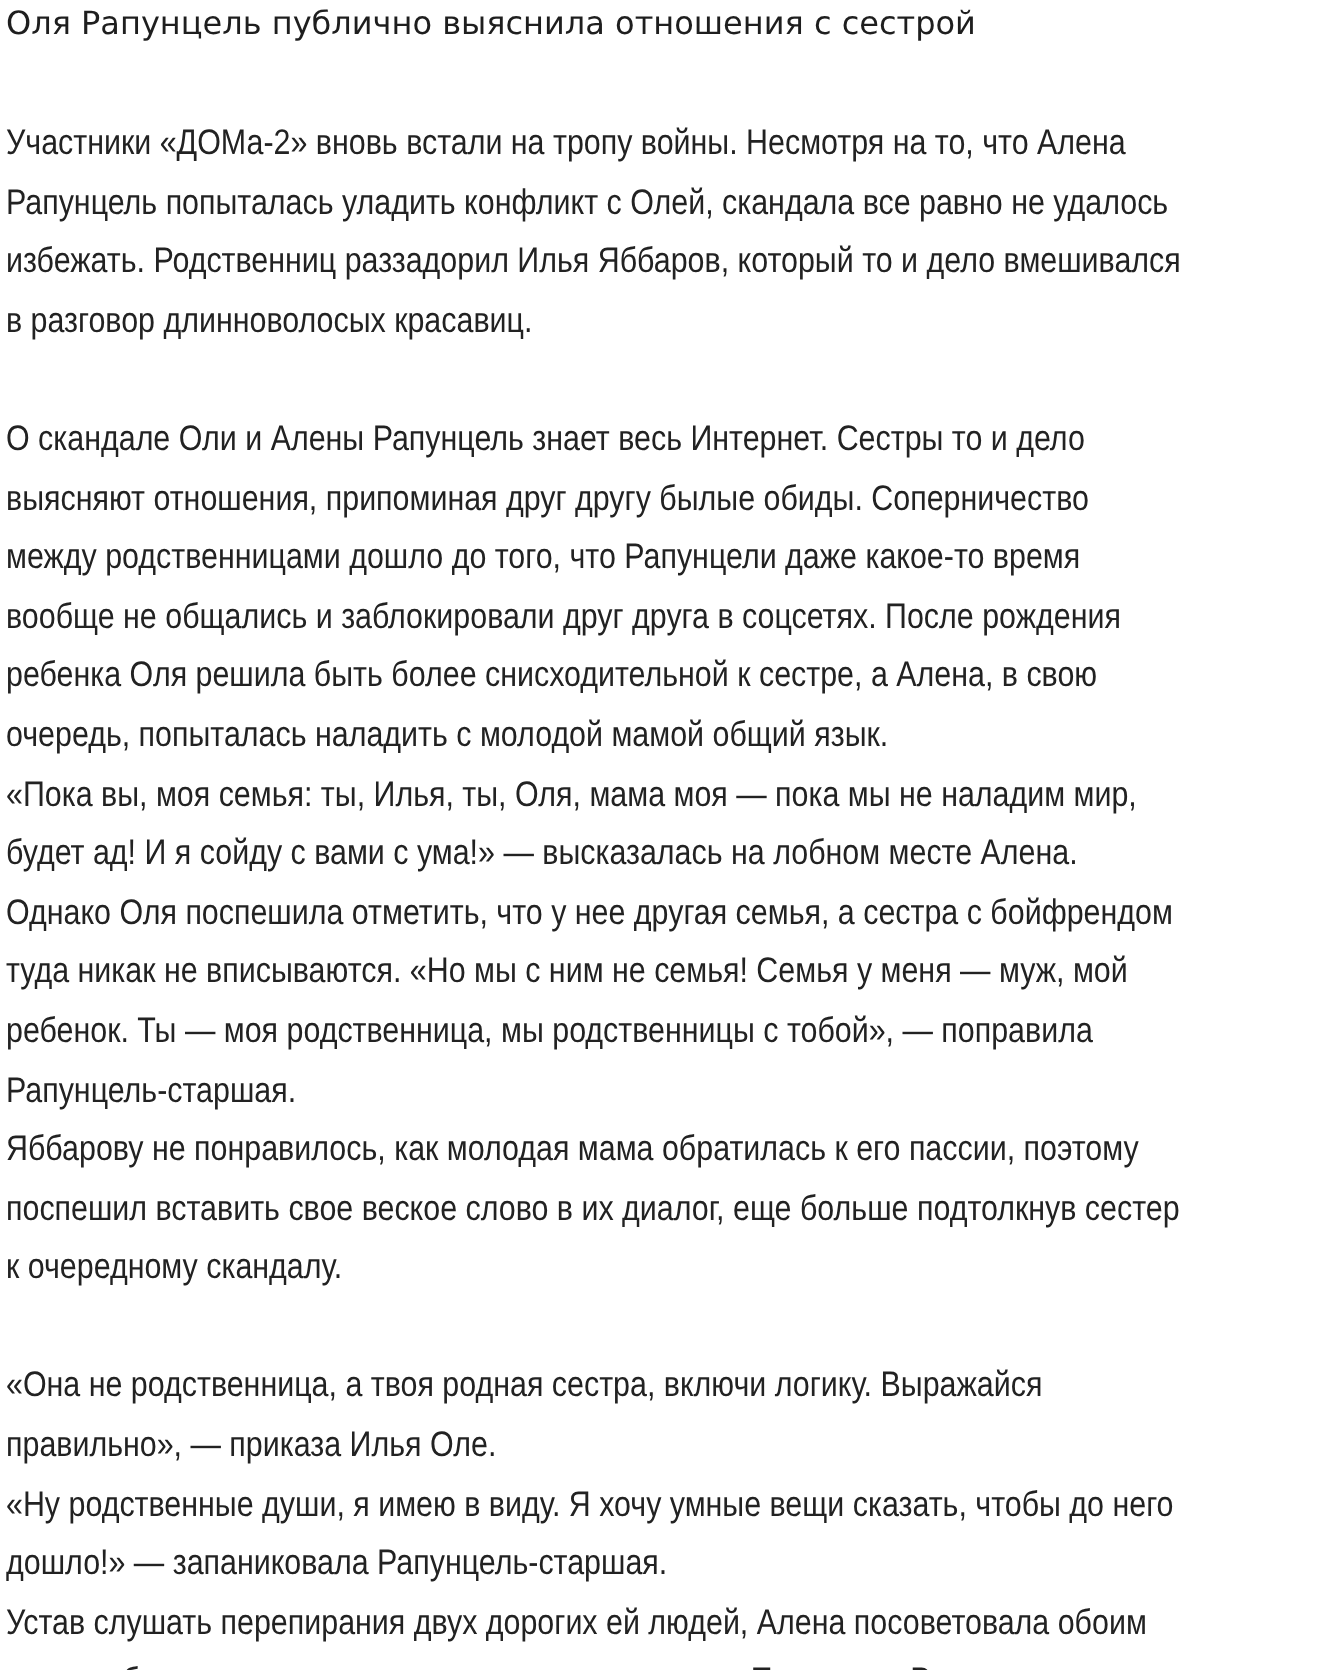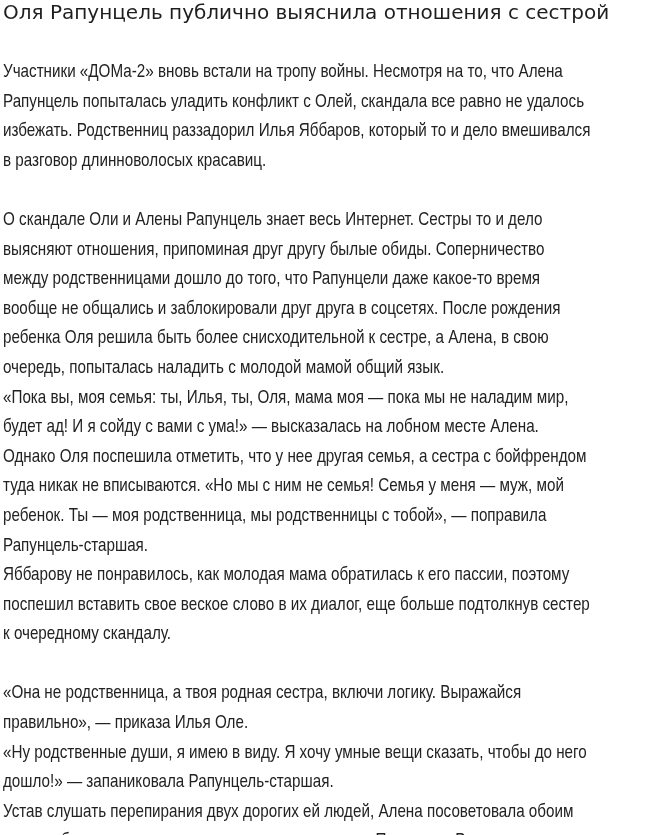--- a/index.html
+++ b/index.html
@@ -5,21 +5,21 @@
   html, body { margin: 0; padding: 0; background: #ffffff; }
   body { width: 670px; height: 835px; overflow: hidden; position: relative; }
   .page {
     position: absolute; left: 0; top: 0;
     width: 670px;
     color: #222222;
   }
   .title {
     position: absolute; left: 3px; top: 1px;
     font-family: "DejaVu Sans", sans-serif;
-    font-size: 20px;
+    font-size: 16px;
     line-height: 22px;
     white-space: nowrap;
     color: #1e1e1e;
   }
   .body {
     position: absolute; left: 3px; top: 57px;
     width: 780px;
     transform-origin: 0 0;
     transform: scaleX(0.855);
     font-family: "Liberation Sans", sans-serif;

